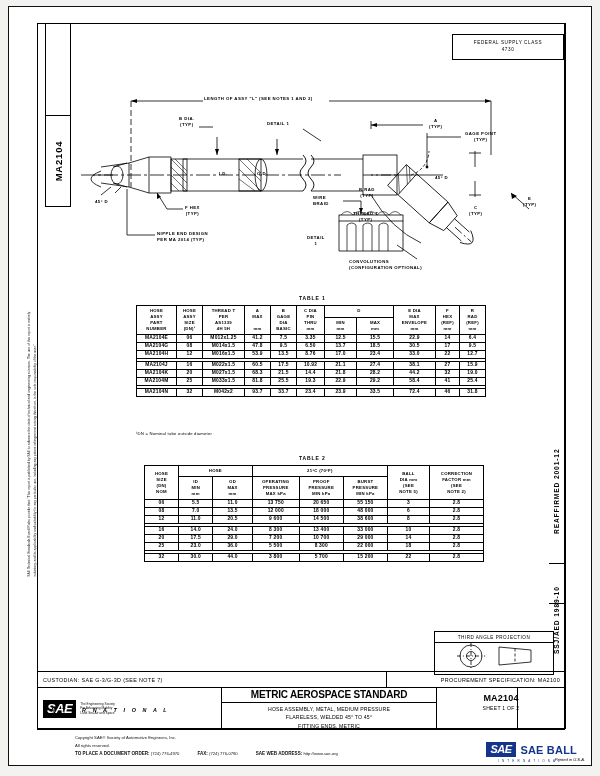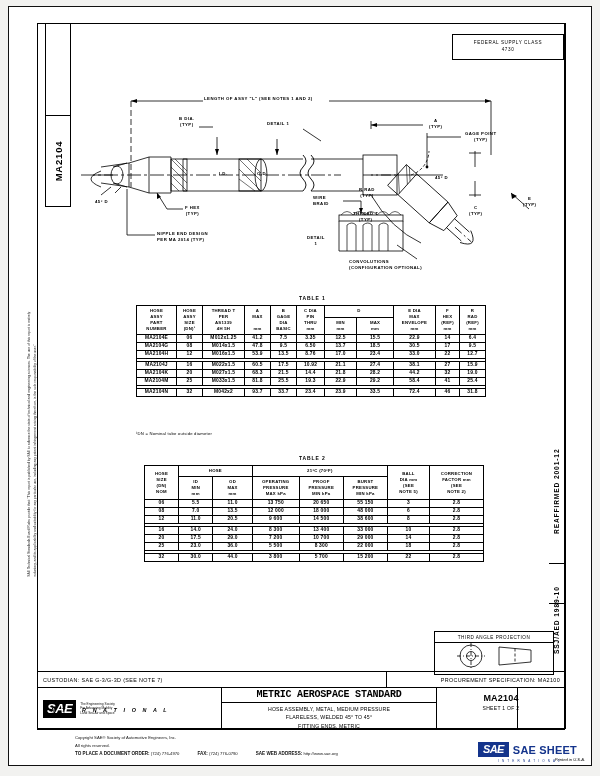--- a/index.html
+++ b/index.html
@@ -137,21 +137,21 @@
     font-size:13px; padding:1px 4px 2px 4px; letter-spacing:-.5px;
   }
   .logo-tag { font-size:3.2px; line-height:1.45; color:#111; }
   .logo-intl {
     position:absolute; left:34px; top:700px;
     font-size:5.4px; font-style:italic; font-weight:bold; letter-spacing:2.6px;
   }
   .tb-mid { width:215px; border-right:1.2px solid #000; text-align:center; }
   .tb-mid .m1 {
     font-size:10px; font-weight:bold; letter-spacing:-.2px;
-    border-bottom:1px solid #000; padding:1px 0 1.5px;font-family:Liberation Mono, monospace;
+    border-bottom:1px solid #000; padding:1px 0 1.5px;
   }
   .tb-mid .m2 { font-size:5.2px; line-height:1.62; padding-top:2.5px; letter-spacing:.15px; }
   .tb-right { flex:1; text-align:center; position:relative; }
   .tb-right .r1 { font-size:9px; font-weight:bold; padding-top:5px; letter-spacing:.2px; }
   .tb-right .r2 { font-size:5px; letter-spacing:.3px; padding-top:2px; }
   .tb-far {
     position:absolute; right:0; top:0; width:48px; height:100%;
     border-left:1.2px solid #000;
   }
   .usa {
@@ -706,18 +706,18 @@
       </span>
       <span>
         <span class="big">SAE WEB ADDRESS:</span>
         <span>http://www.sae.org</span>
       </span>
     </div>
   </div>
 
   <div class="saenorm">
     <div class="bx">SAE</div>
-    <div class="tx">SAE SHEET</div>
+    <div class="tx">SAE BALL</div>
     <div class="sub">I N T E R N A T I O N A L</div>
   </div>
 
 </div>
 </div>
 
 </body></html>

